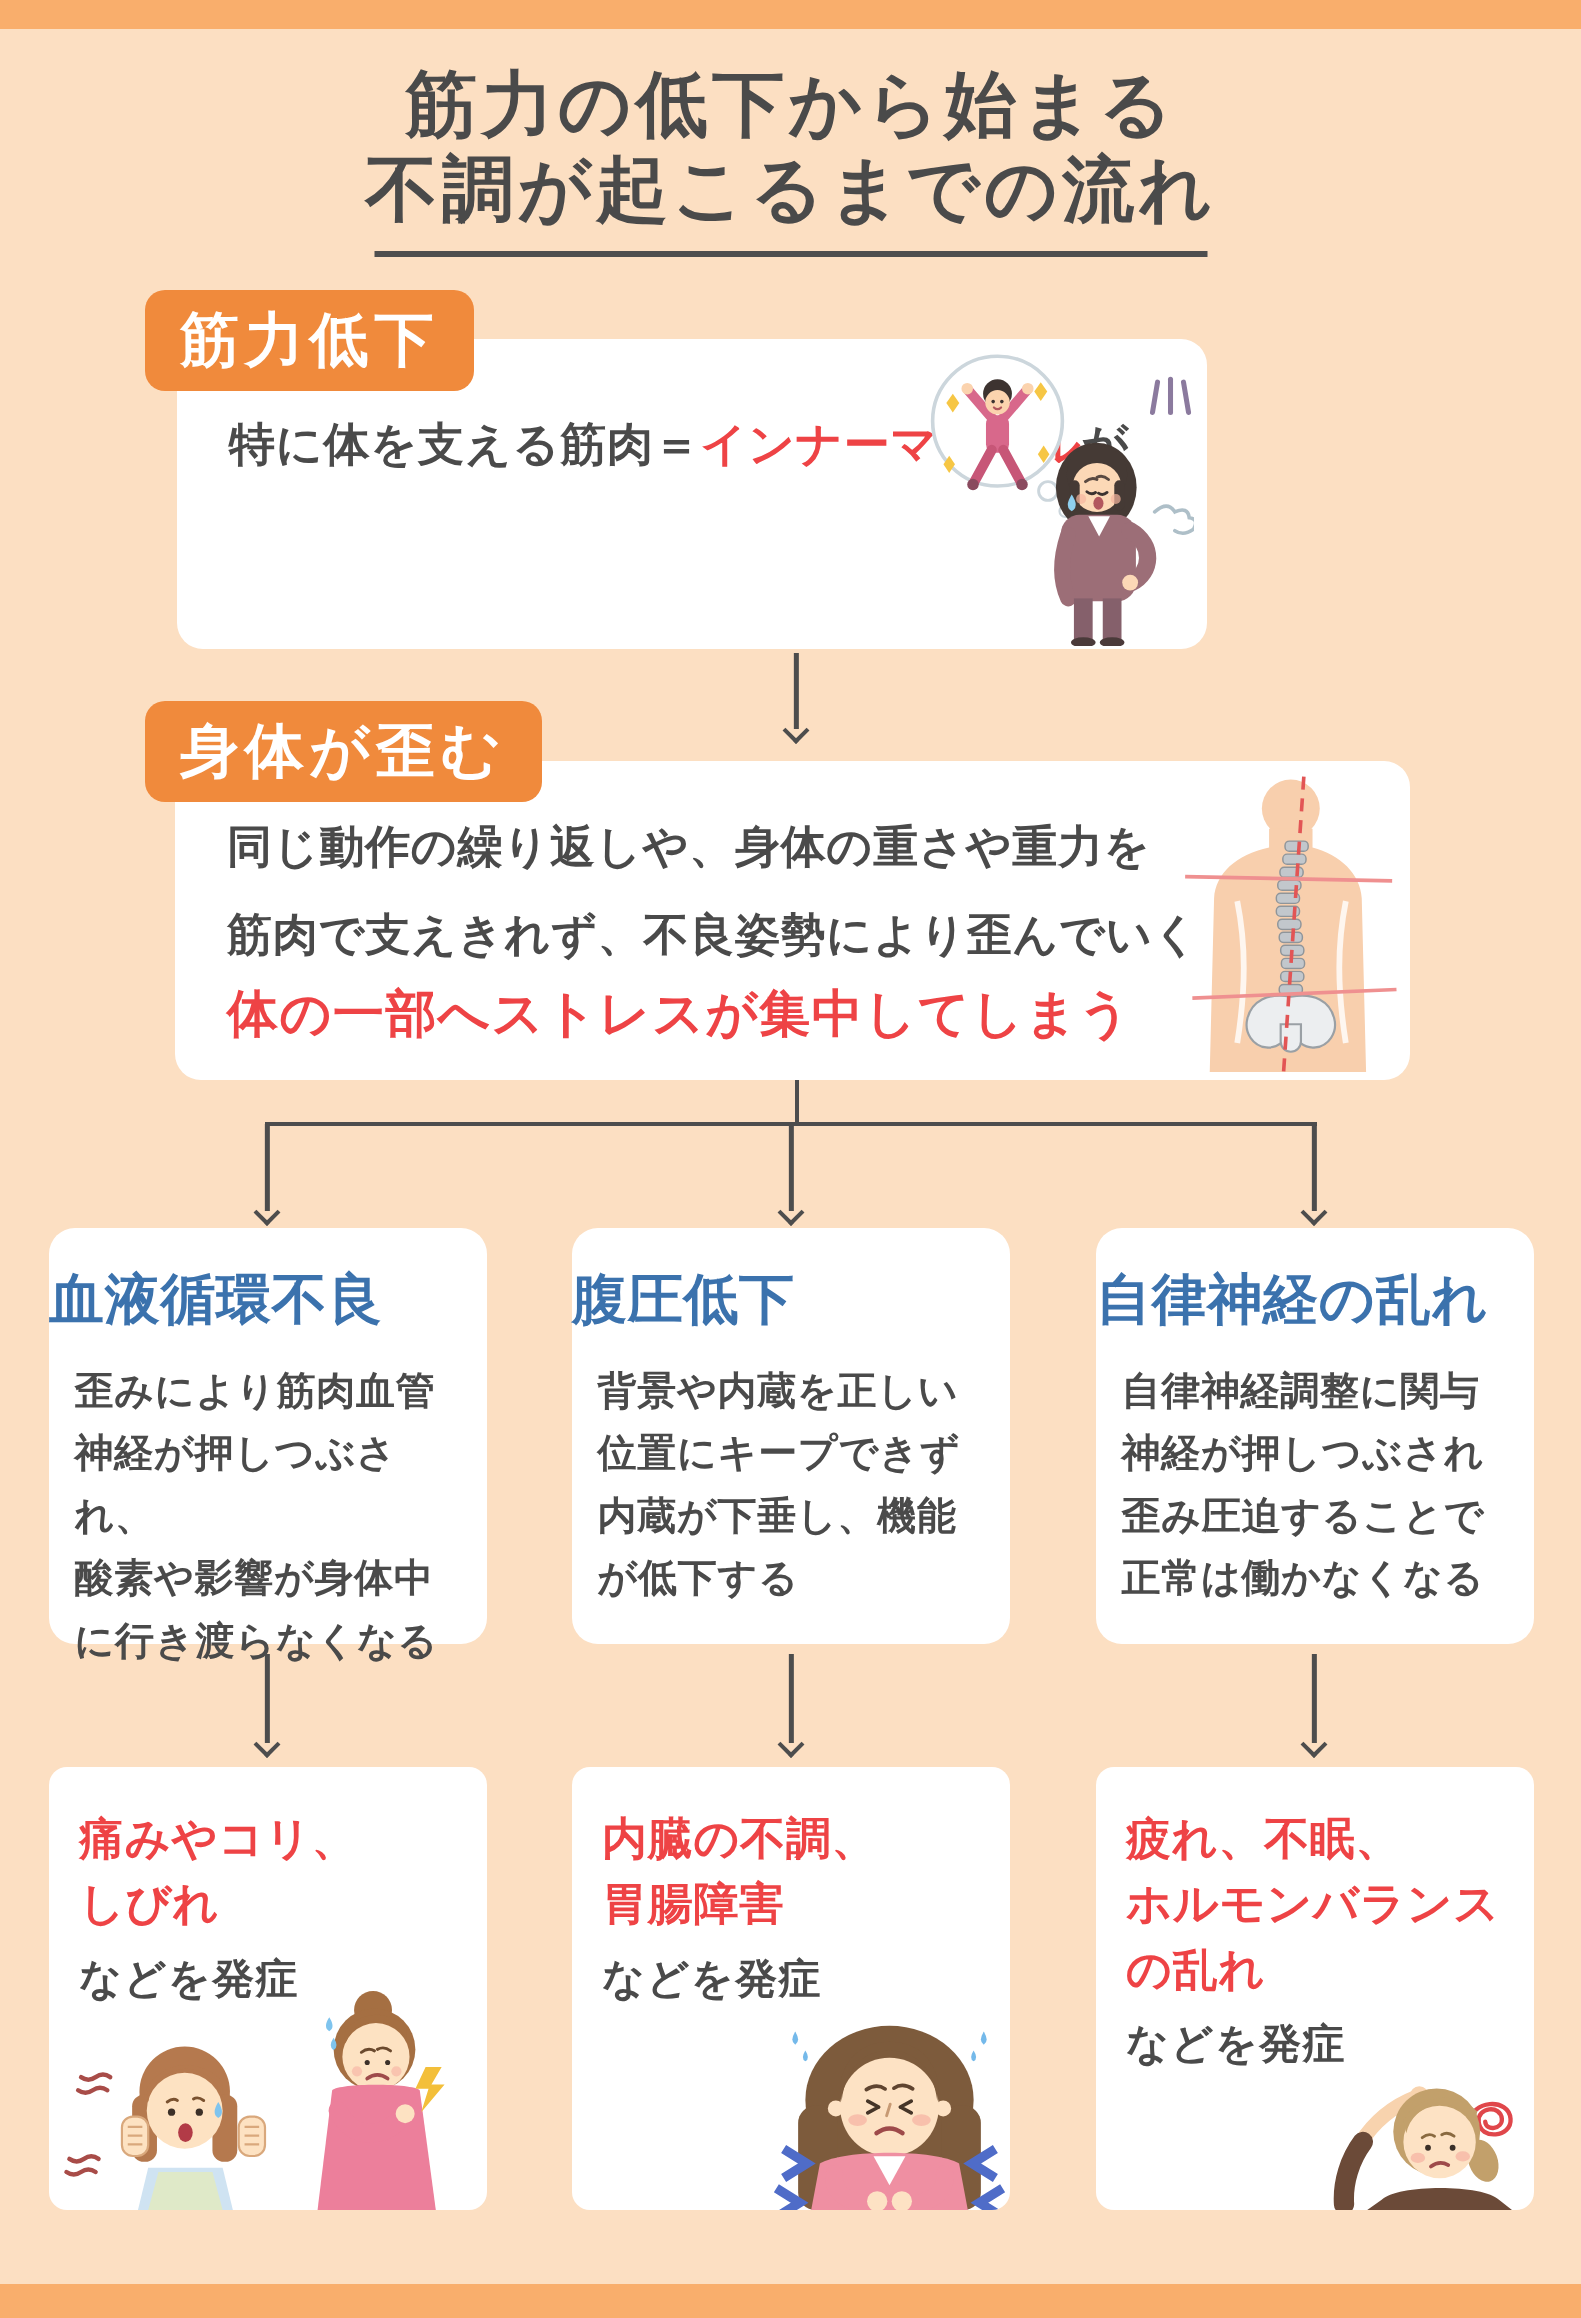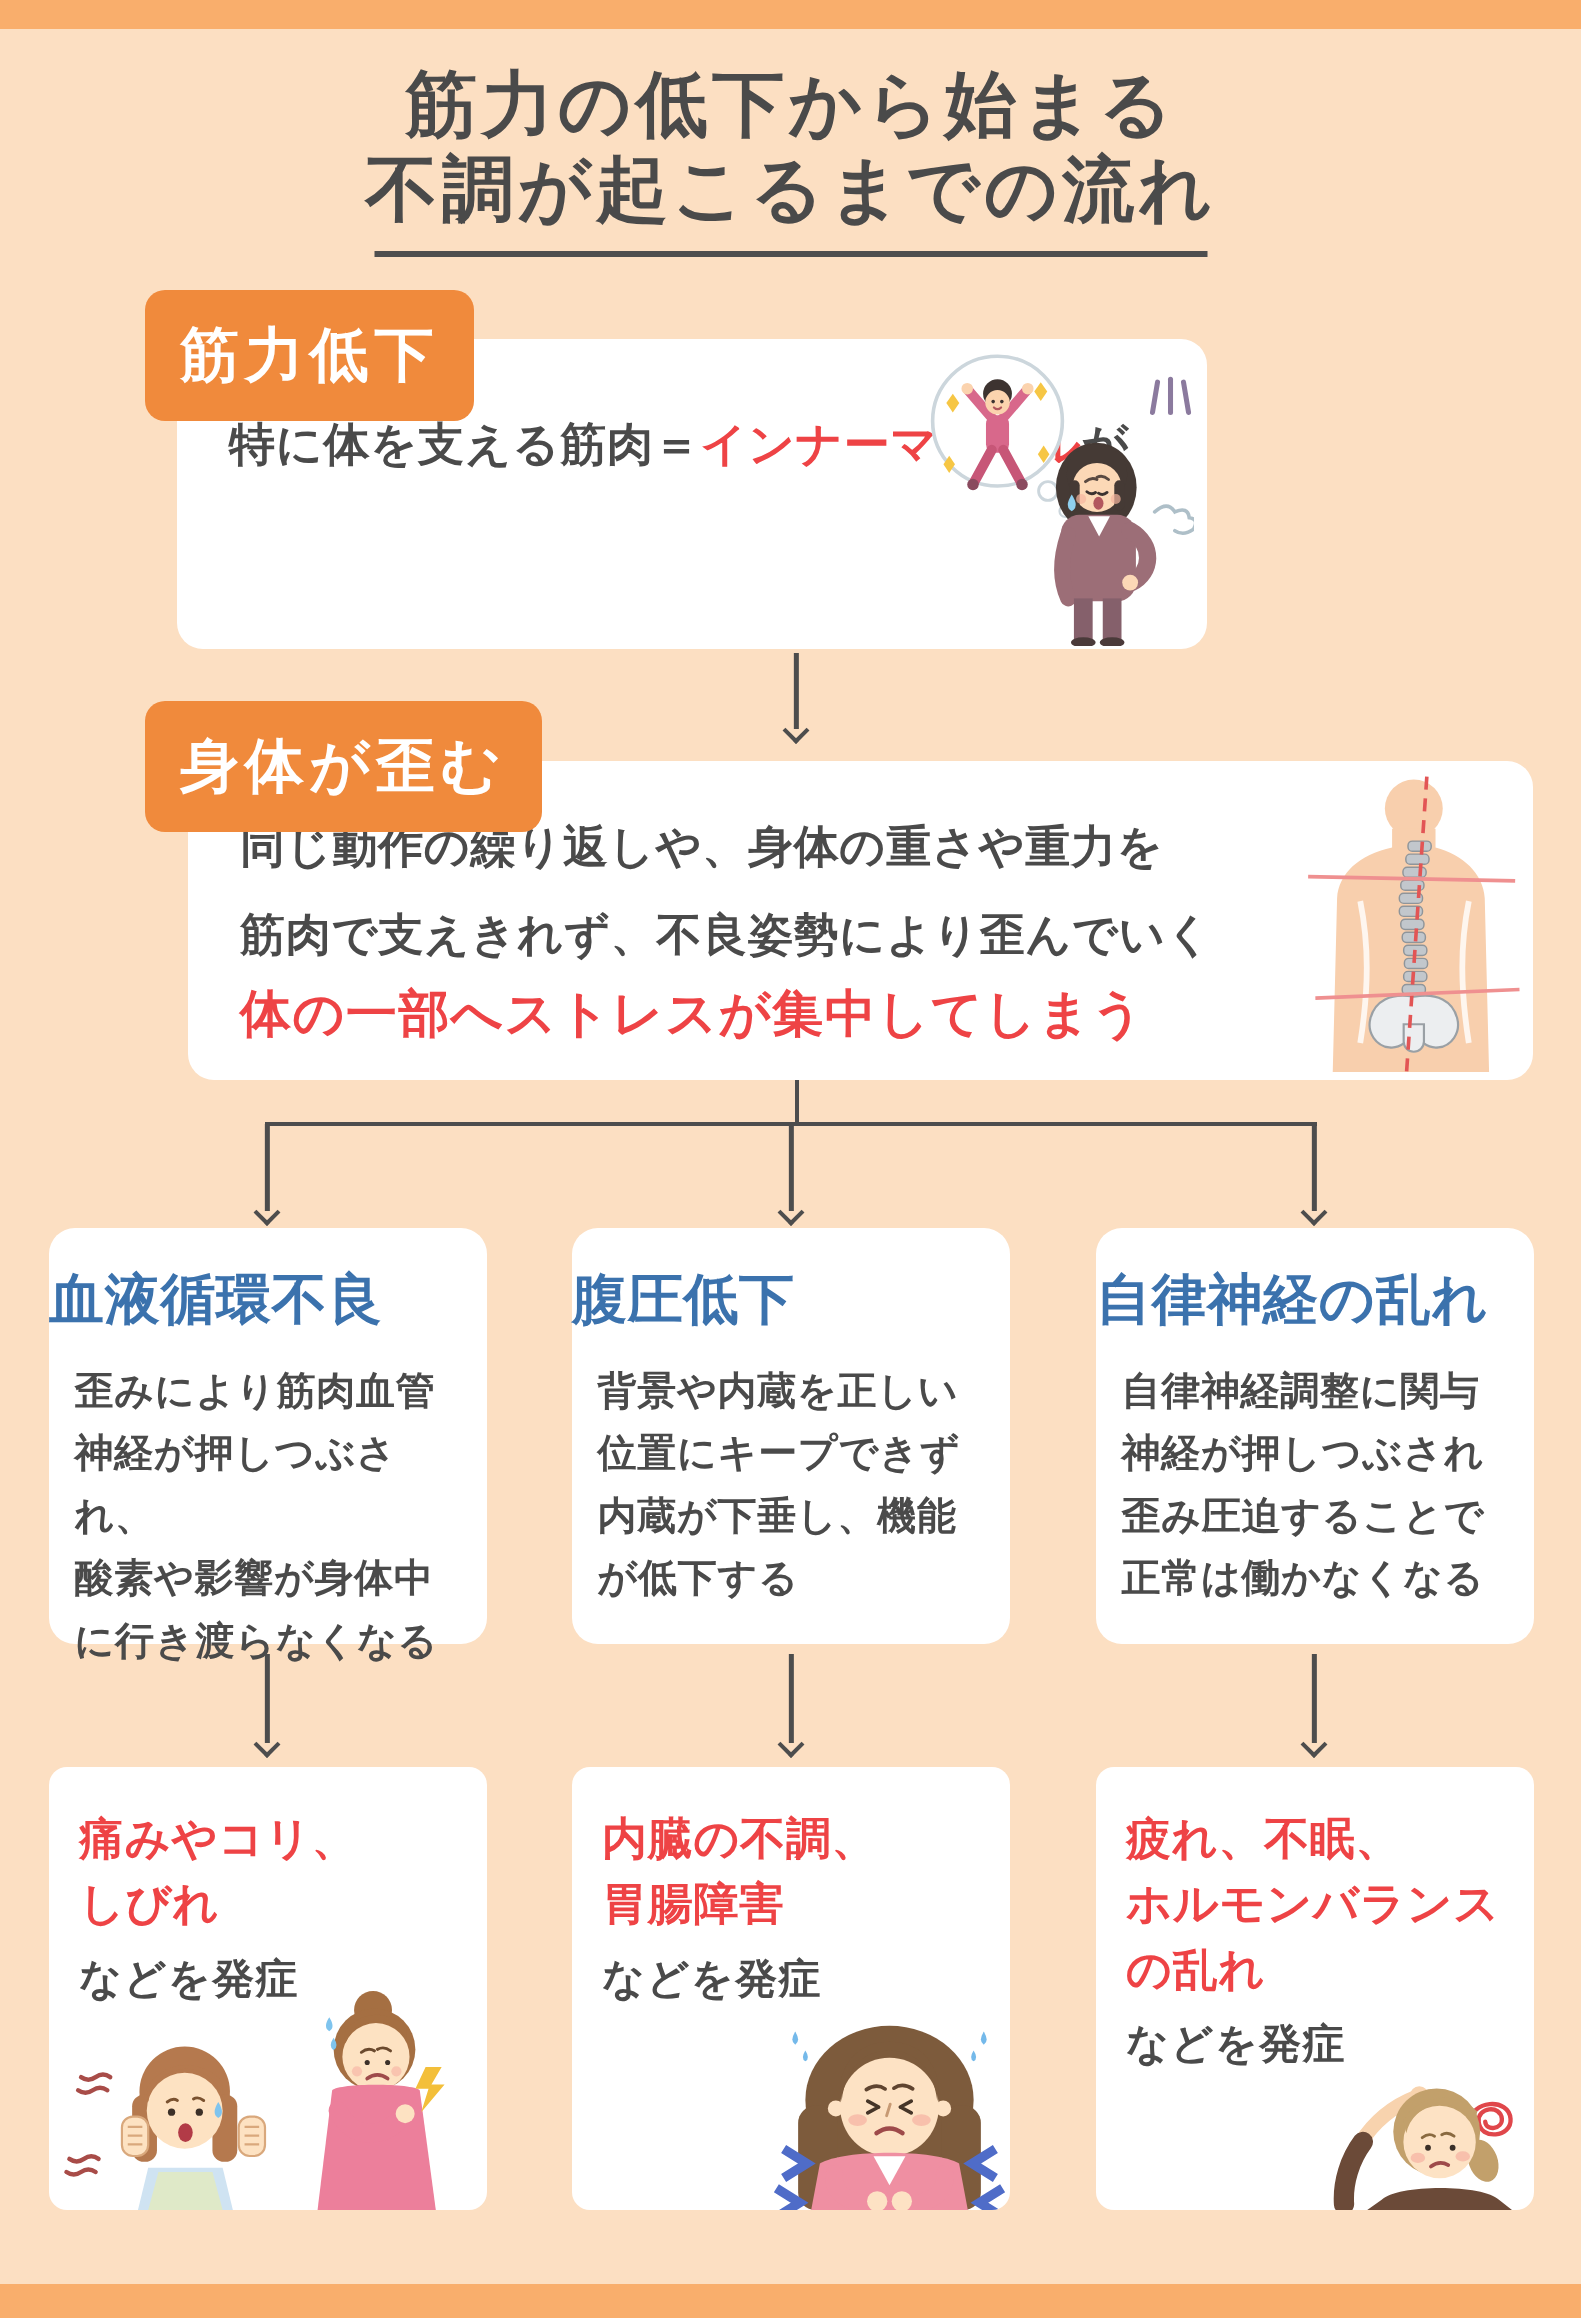--- a/index.html
+++ b/index.html
@@ -11,29 +11,29 @@
   .canvas{position:relative;width:1582px;height:2319px;background:var(--background);overflow:hidden;}
   .band{position:absolute;left:0;width:100%;background:var(--band);}
   .band-top{top:0;height:29px;}
   .band-bottom{bottom:0;height:35px;}
 
   .page-title{position:absolute;top:62px;left:0;width:100%;text-align:center;
     font-size:72px;font-weight:700;color:var(--text-dark);line-height:1.18;letter-spacing:4.3px;}
   .title-underline{position:absolute;top:251px;left:50%;transform:translateX(-50%);
     width:833px;height:5.8px;background:#4e4e4e;}
 
-  .badge{position:absolute;height:131px;display:flex;align-items:center;justify-content:center;
+  .badge{position:absolute;height:101px;display:flex;align-items:center;justify-content:center;
     padding:0 35px;background:var(--badge);color:#fff;font-size:59px;font-weight:700;
     letter-spacing:5.8px;border-radius:20px;z-index:3;}
   .badge-1{left:145px;top:290px;}
   .badge-2{left:145px;top:701px;}
 
   .card{position:absolute;background:var(--card);border-radius:26px;z-index:1;}
   .card-1{left:177px;top:339px;width:1030px;height:310px;}
-  .card-2{left:188px;top:761px;width:1345px;height:319px;}
+  .card-2{left:175px;top:761px;width:1235px;height:319px;}
 
   .card-1 .body-text{position:absolute;left:52px;top:62px;font-size:46px;font-weight:700;
     color:var(--text-dark);line-height:1.9;letter-spacing:0.7px;}
   .red{color:var(--accent-red);}
   .card-2 .body-text{position:absolute;left:52px;top:42px;font-size:45px;font-weight:700;
     color:var(--text-dark);line-height:1.95;letter-spacing:0.7px;white-space:pre-line;}
   .card-2 .red-line{position:absolute;left:52px;top:219px;font-size:51px;font-weight:700;
     color:var(--accent-red);letter-spacing:1.4px;}
 
   .illust{position:absolute;}

